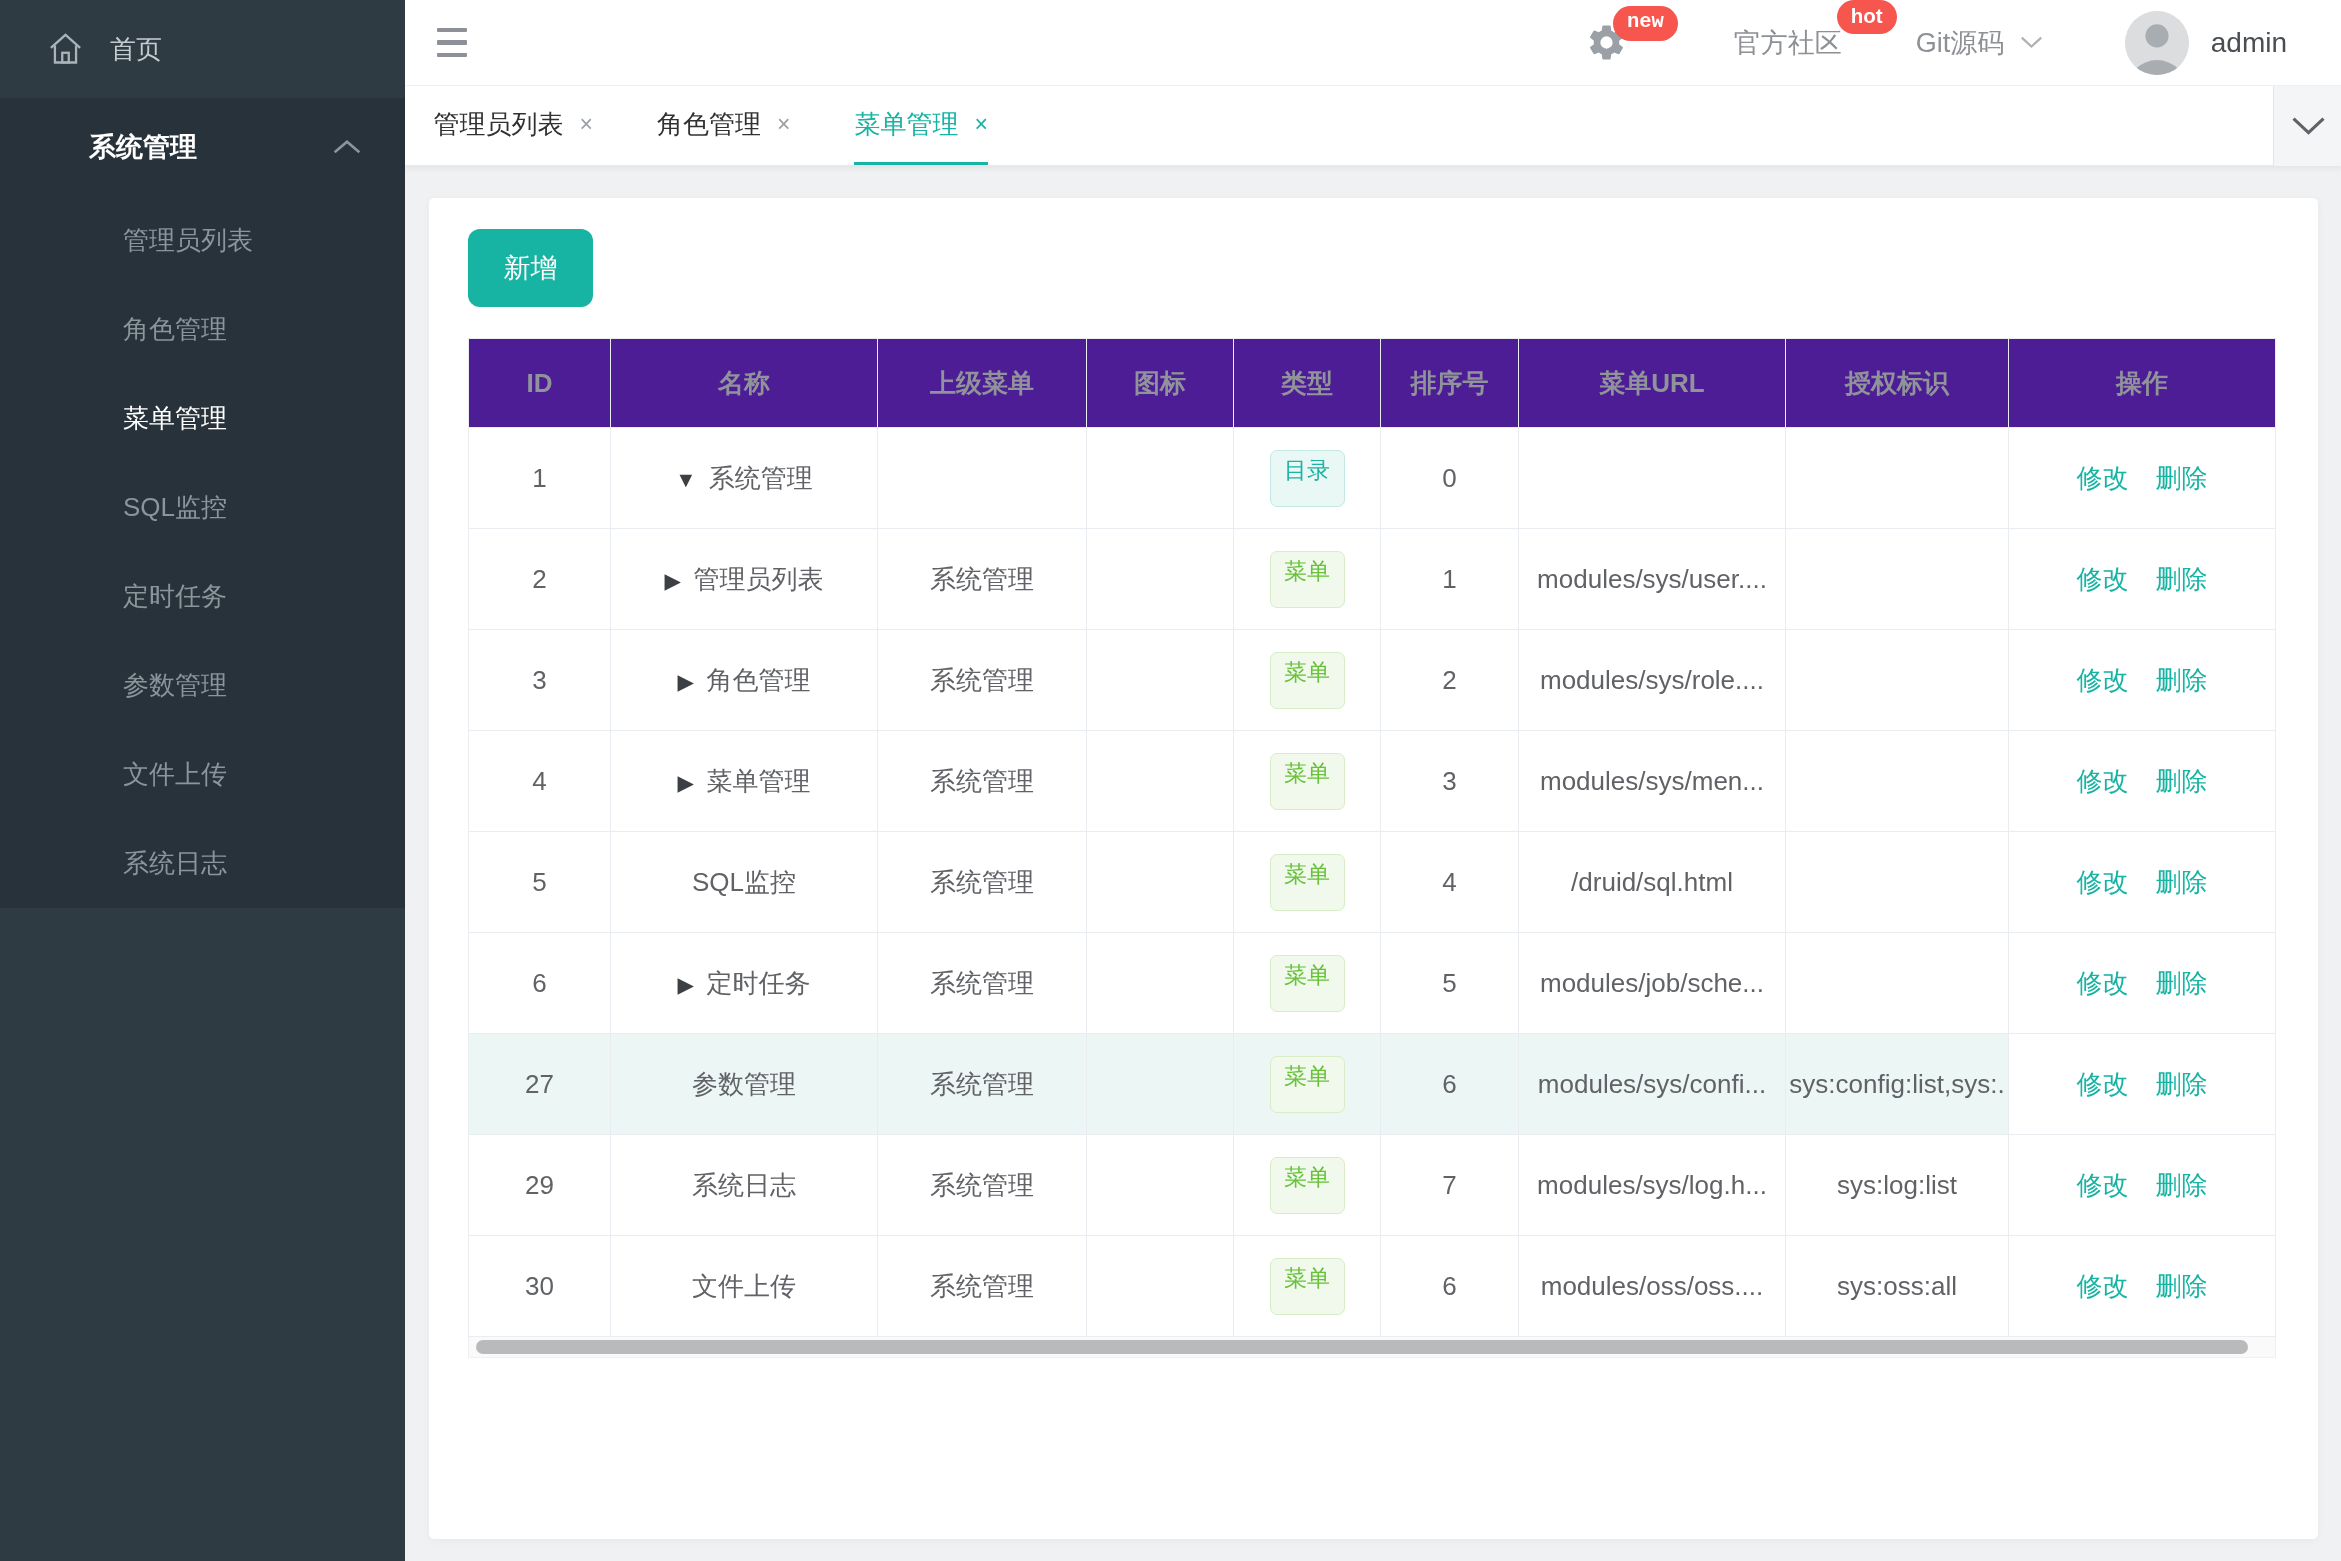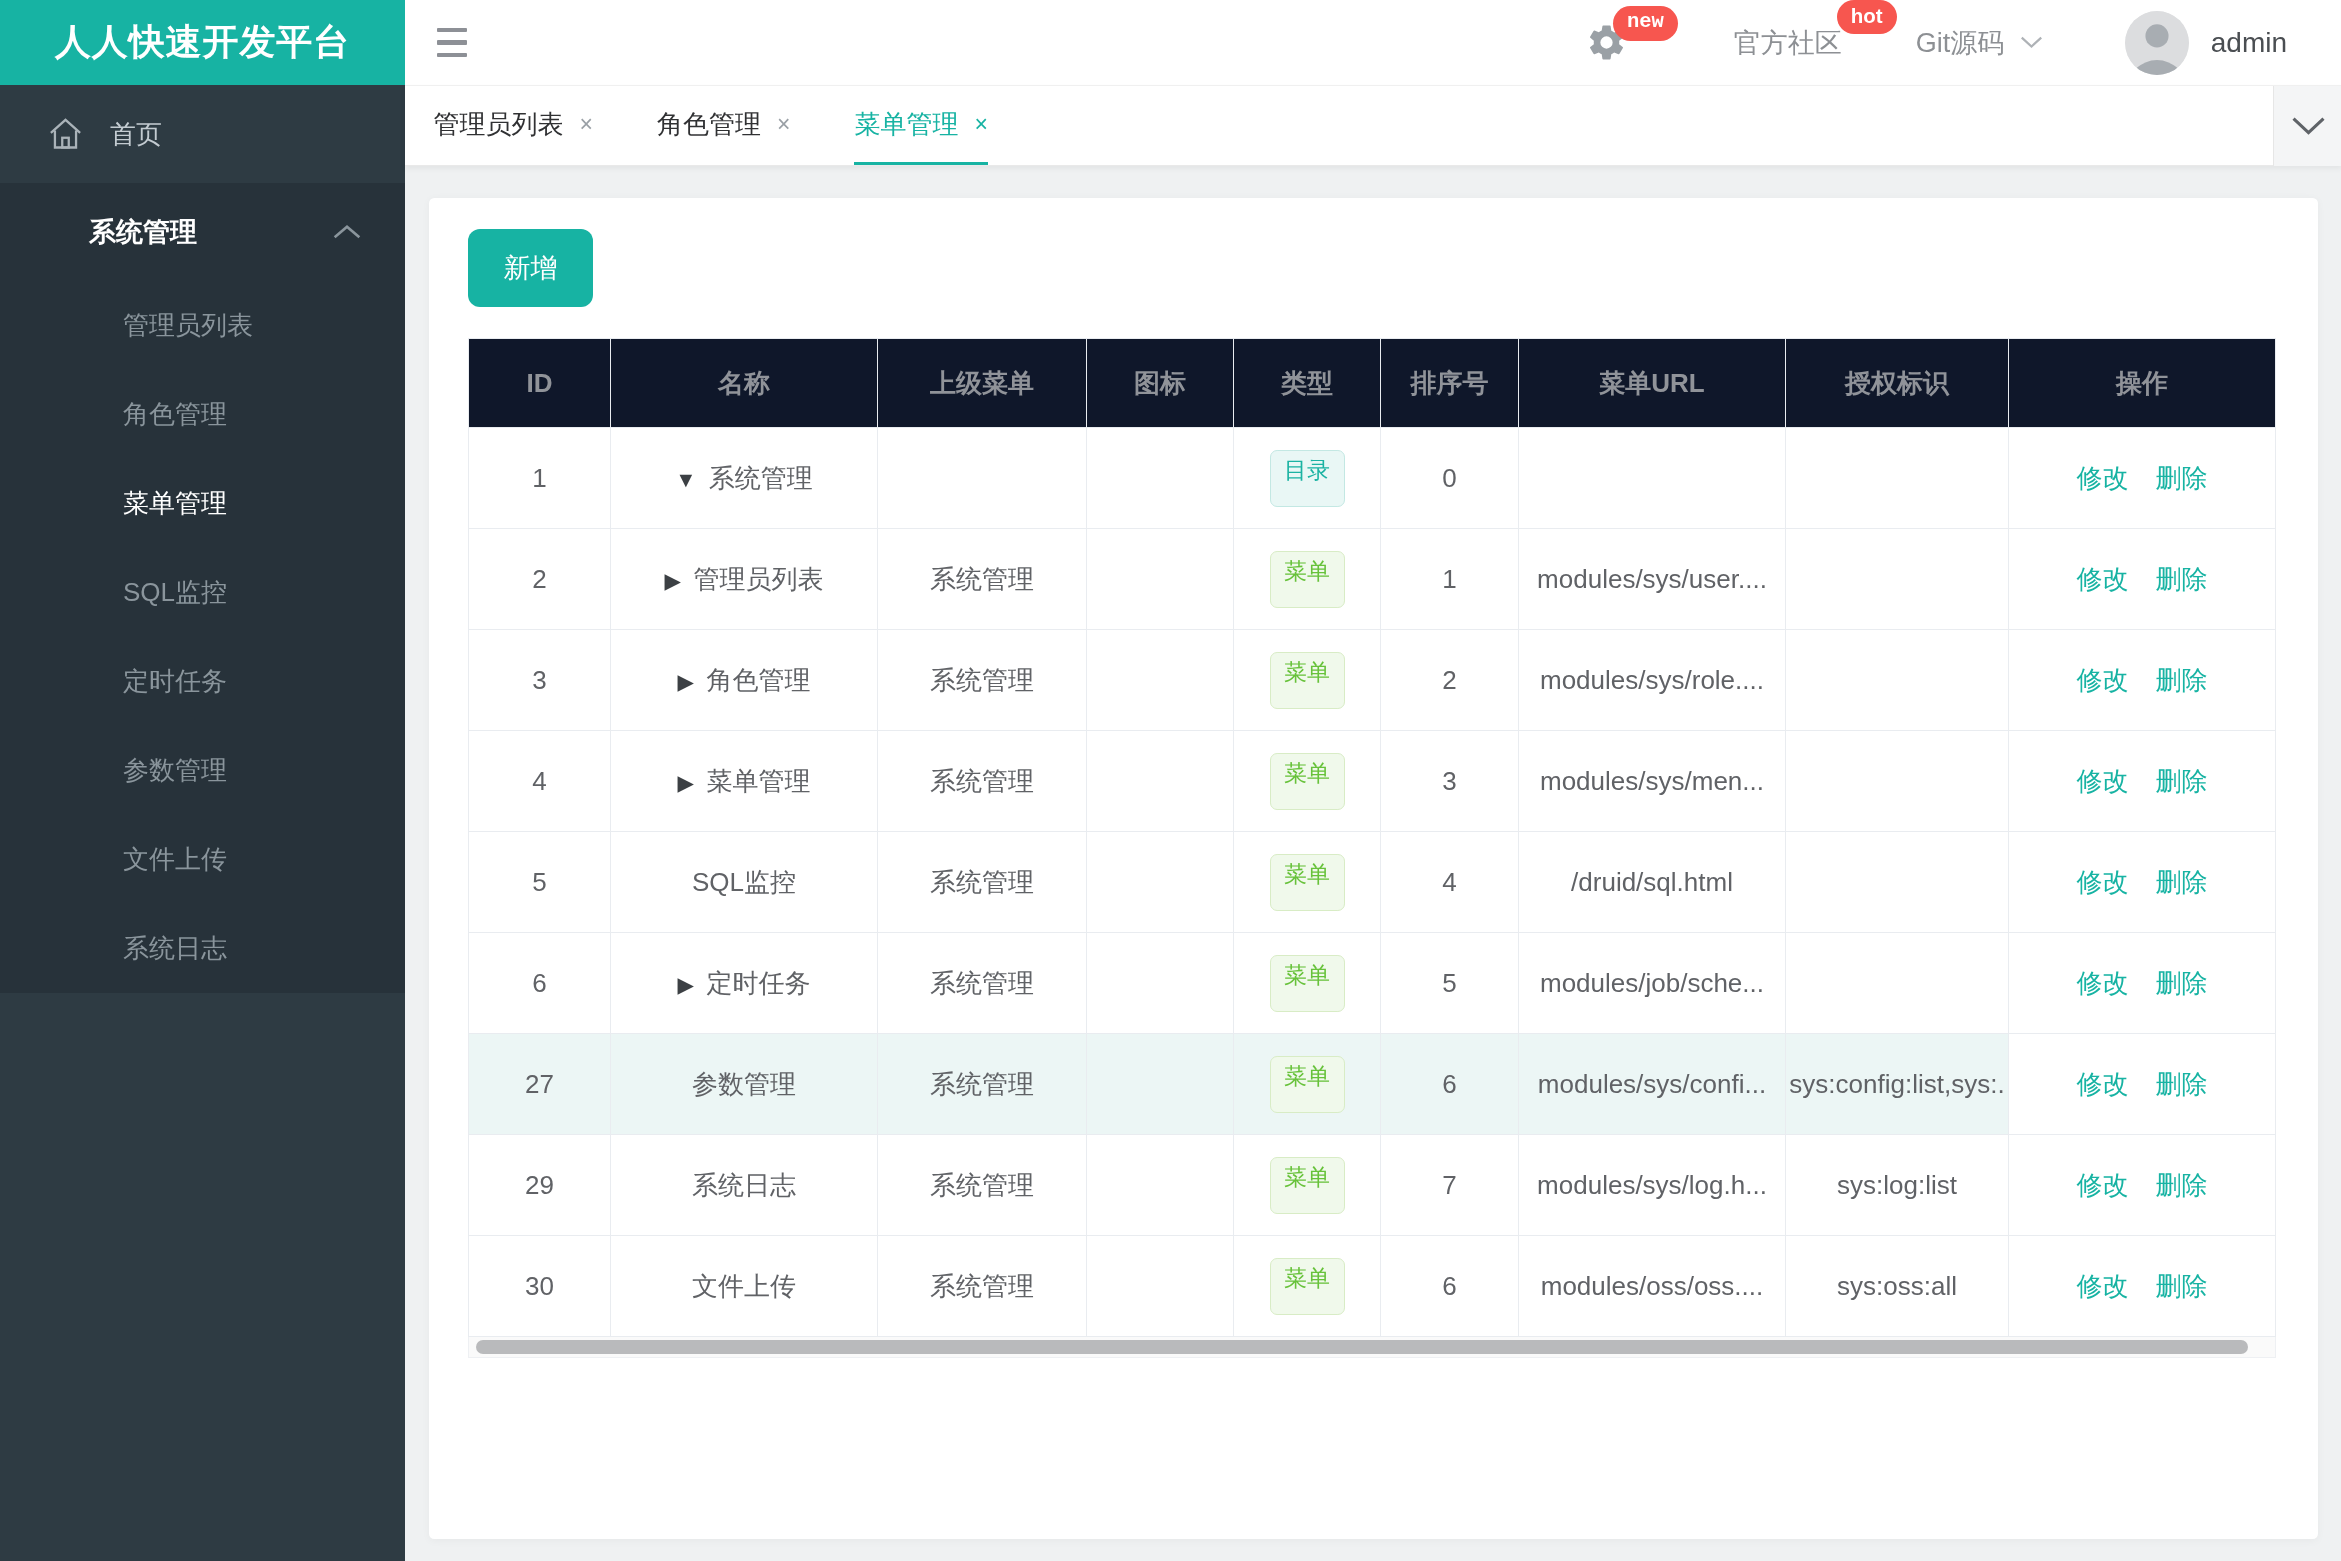--- a/index.html
+++ b/index.html
@@ -62,41 +62,40 @@
     border-radius:5.3px; box-shadow:0 1.8px 9px rgba(0,0,0,0.04); padding:31px 39px; }
   .btn-add { width:125px; height:78px; background:#17b3a3; border:none; border-radius:12px;
     color:#fff; font-size:27px; cursor:pointer; font-family:inherit; }
   
   .table-wrap { margin-top:31px; width:1808px; }
   table { border-collapse:collapse; table-layout:fixed; width:1808px; }
   .col0{width:142px} .col1{width:267px} .col2{width:209px} .col3{width:147px} .col4{width:147px}
   .col5{width:138px} .col6{width:267px} .col7{width:223px} .col8{width:267px}
   th,td { border:0.9px solid #e9ecf0; text-align:center; vertical-align:middle;
     overflow:hidden; white-space:nowrap; }
-  th { height:89px; color:#909399; font-size:26px; font-weight:bold; background:#0f172a;margin-top:48px; }
+  th { height:89px; color:#909399; font-size:26px; font-weight:bold; background:#4c1d95;margin-top:48px; }
   td { height:101px; font-size:26px; color:#606266; background:#fff; }
   tr.hl td { background:#ecf6f5; }
   th.c-op, td.c-op { box-shadow:-12.5px 0 14.2px -9px rgba(0,0,0,0.20); }
   tr.hl td.c-op { background:#ffffff; }
   .tri { display:inline-block; font-size:21.4px; color:#3c4044; margin-right:12.5px; cursor:pointer; }
   .tag { display:inline-block; min-width:75px; height:57px; line-height:39px; padding:0 10.7px;
     border-radius:7.1px; font-size:23px; }
   .tag-dir  { color:#1cb3a3; background:#e9f7f5; border:0.9px solid #c3e8e3; }
   .tag-menu { color:#67c23a; background:#f0f9eb; border:0.9px solid #d8ecc5; }
   .lnk { color:#17b3a3; cursor:pointer; margin:0 13.4px; }
   .hscroll { position:relative; width:1808px; height:21.4px; background:#fafafa;
     border:0.9px solid #eef0f3; border-top:none; }
   .hscroll .thumb { position:absolute; left:7.1px; top:2.7px; width:1772px; height:14.2px;
     background:#b9babc; border-radius:7.1px; cursor:pointer; }
 </style>
 </head>
 <body>
 
 <aside class="sidebar">
-  <div class="logo">人人快速开发平台</div>
   <div class="nav-home">
     <svg viewBox="0 0 24 24" fill="none" stroke="#aab3b9" stroke-width="1.4">
       <path d="M3 11 L12 3 L21 11"></path>
         <path d="M5.5 9.5 V20 H18.5 V9.5"></path>
         <rect x="10" y="14" width="4" height="6"></rect>
     </svg>
     <span>首页</span>
   </div>
   <div class="submenu-block">
     <div class="submenu-title">

